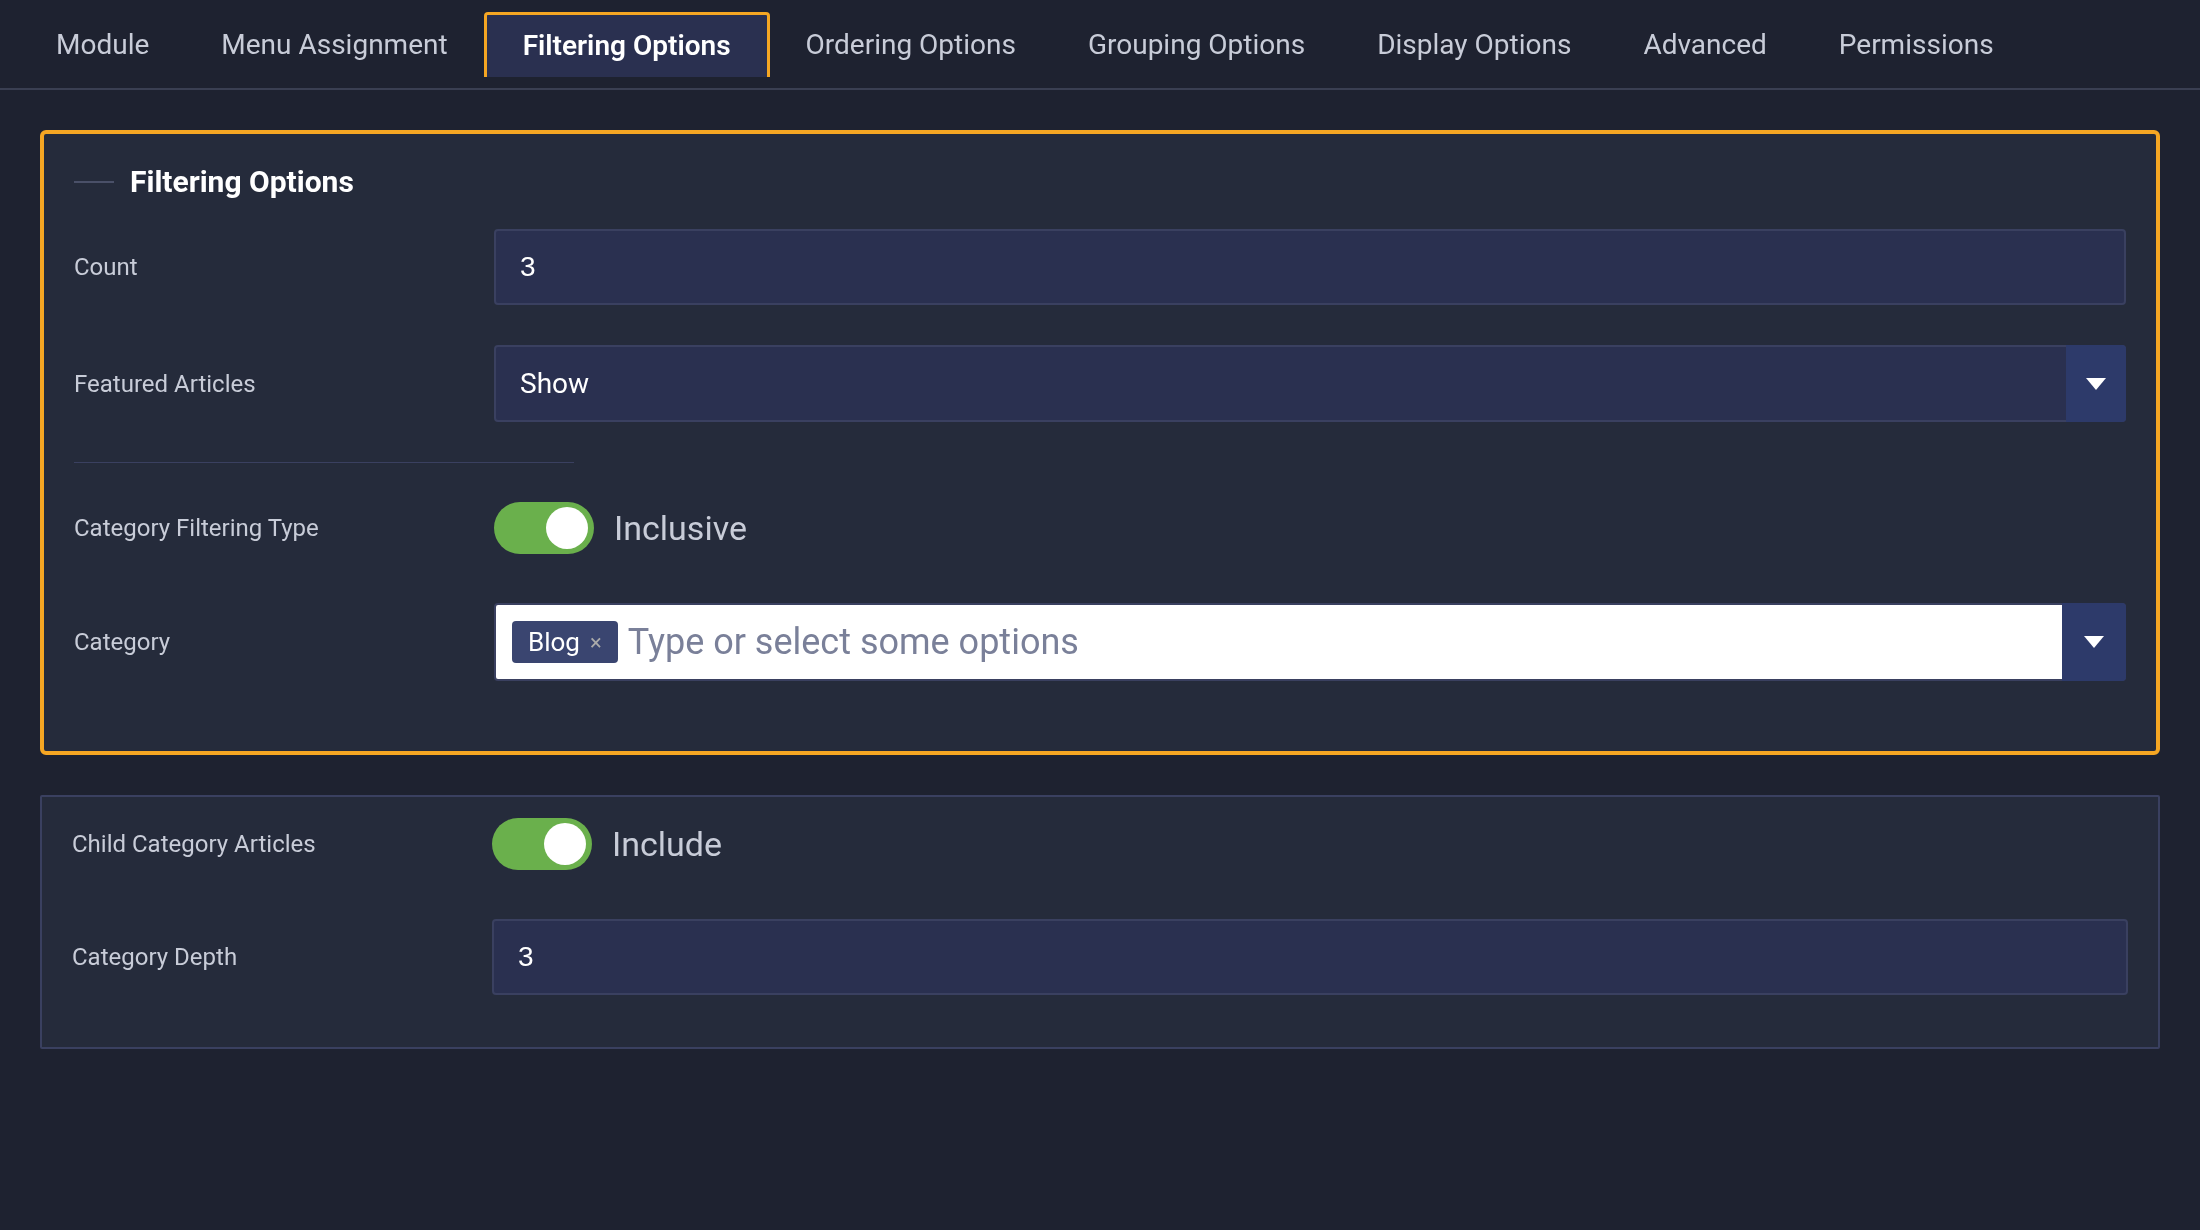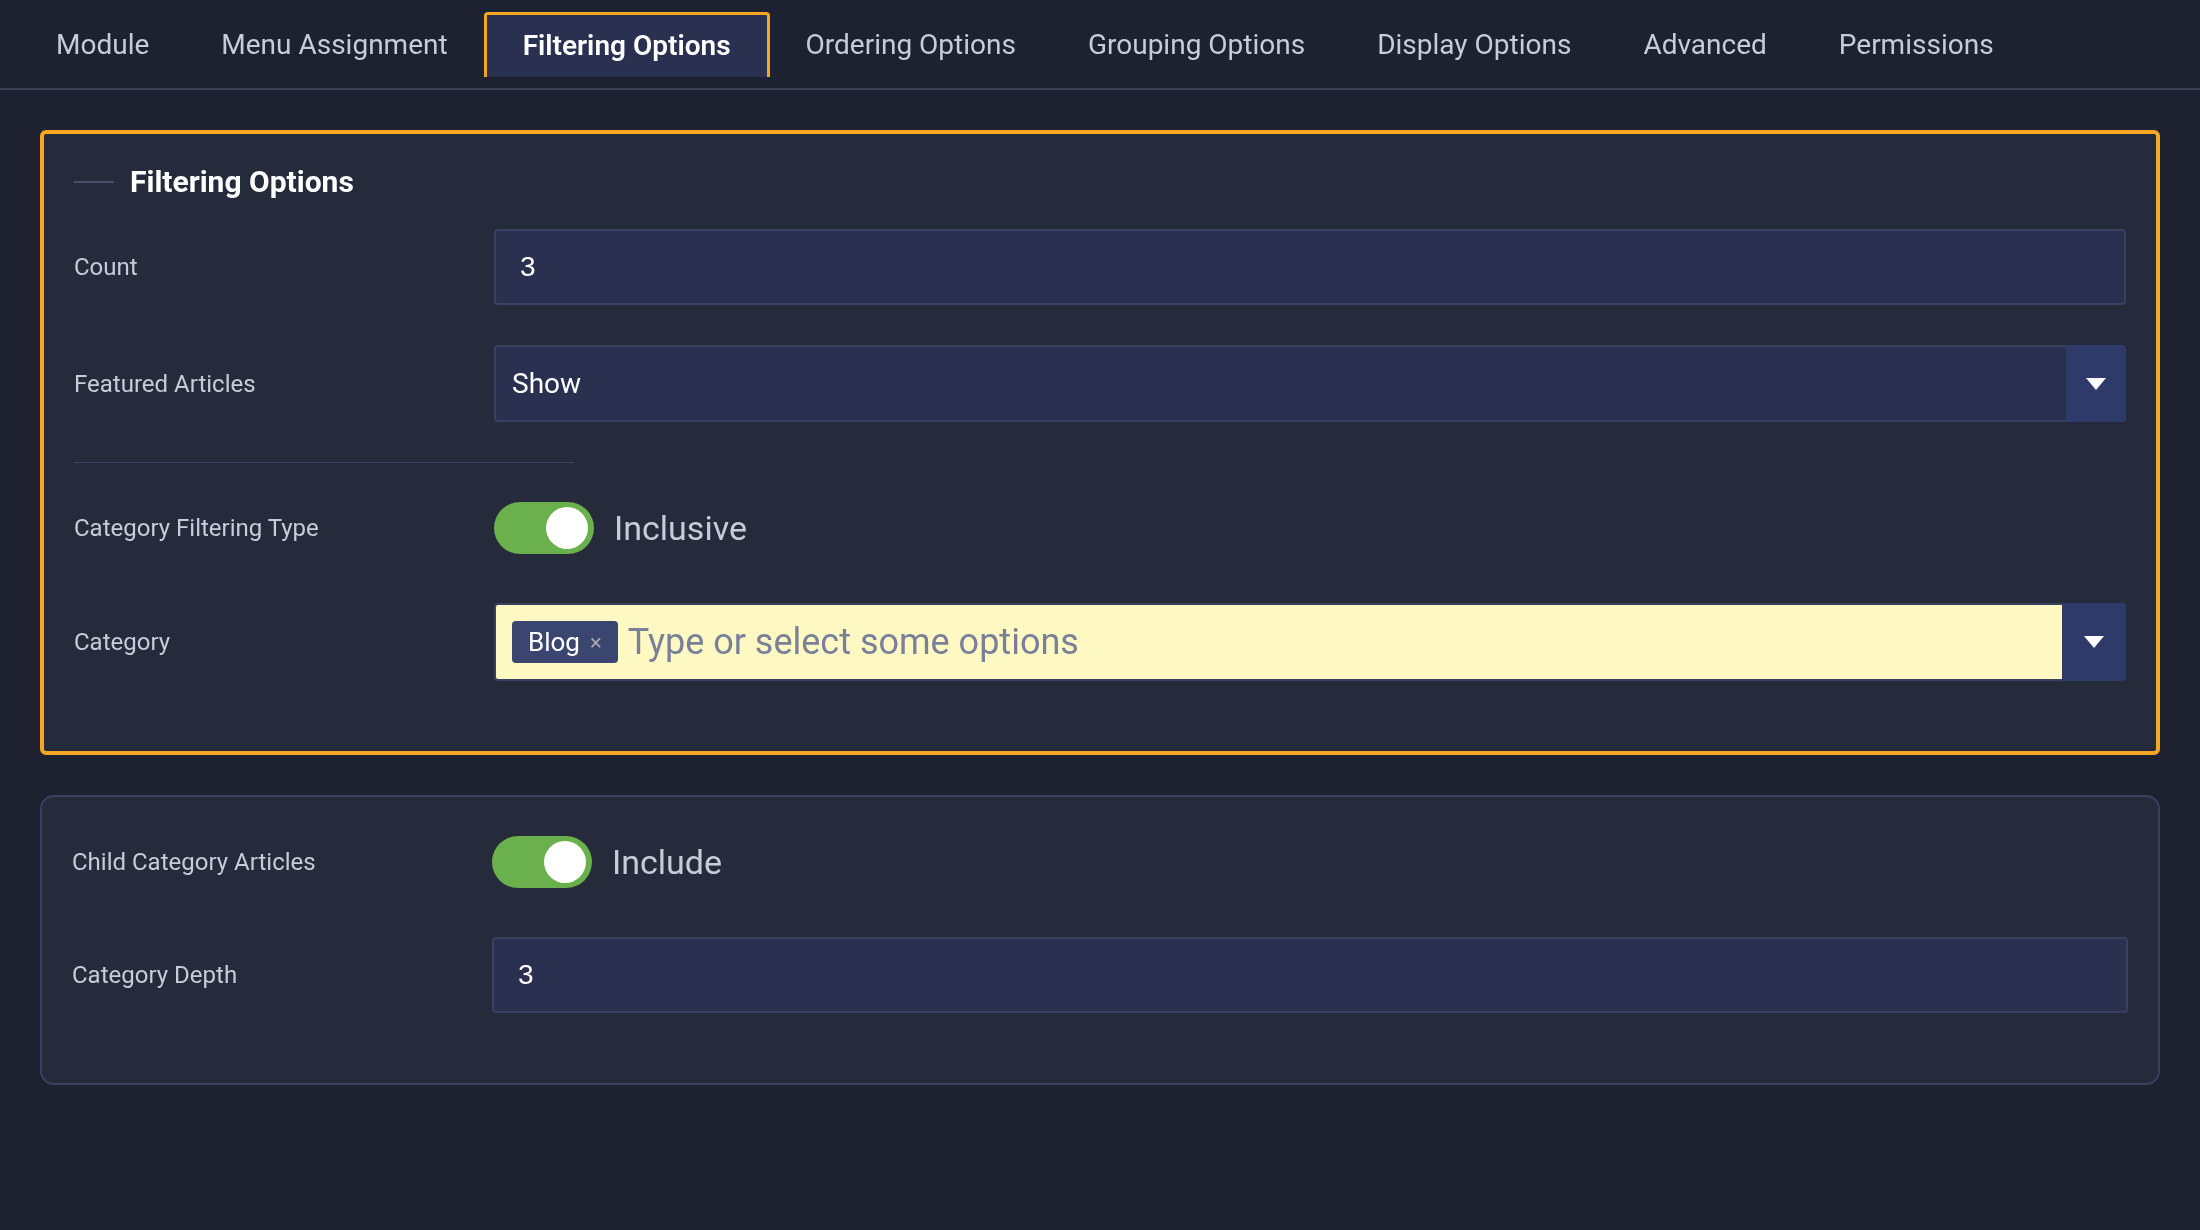--- a/index.html
+++ b/index.html
@@ -112,21 +112,21 @@
     .select-wrapper {
       position: relative;
       width: 100%;
     }
 
     .select-display {
       width: 100%;
       background-color: #2a3050;
       border: 2px solid #3a4060;
       border-radius: 4px;
-      padding: 20px 16px;
+      padding: 20px 24px;
       color: #ffffff;
       font-size: 28px;
       display: flex;
       align-items: center;
       justify-content: space-between;
       cursor: pointer;
     }
 
     .select-arrow-btn {
       background-color: #2d3a6a;
@@ -193,21 +193,21 @@
     }
 
     
     .multiselect-wrapper {
       position: relative;
       width: 100%;
     }
 
     .multiselect-display {
       width: 100%;
-      background-color: #fef9c3;
+      background-color: #ffffff;
       border: 2px solid #3a4060;
       border-radius: 4px;
       padding: 16px 80px 16px 16px;
       color: #ffffff;
       font-size: 28px;
       display: flex;
       align-items: center;
       flex-wrap: wrap;
       gap: 10px;
       cursor: pointer;
@@ -248,22 +248,22 @@
       position: absolute;
       right: 0;
       top: 0;
       bottom: 0;
     }
 
     
     .section-below {
       background-color: #252b3b;
       border: 2px solid #3a4060;
-      border-radius: 14px;
-      padding: 30px 30px;
+      border-radius: 2px;
+      padding: 12px 30px;
       margin-top: 40px;
     }
   </style>
 </head>
 <body>
 
 <div class="tab-bar">
   <div class="tab-item">Module</div>
   <div class="tab-item">Menu Assignment</div>
   <div class="tab-item active">Filtering Options</div>

